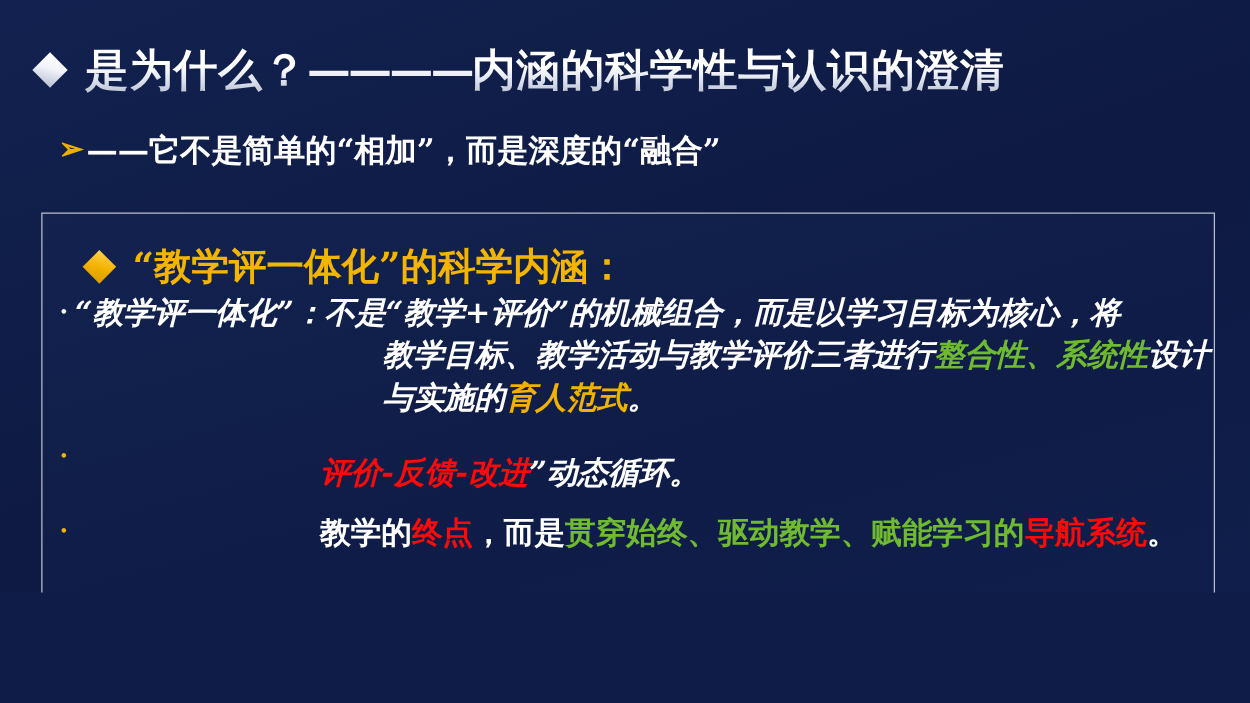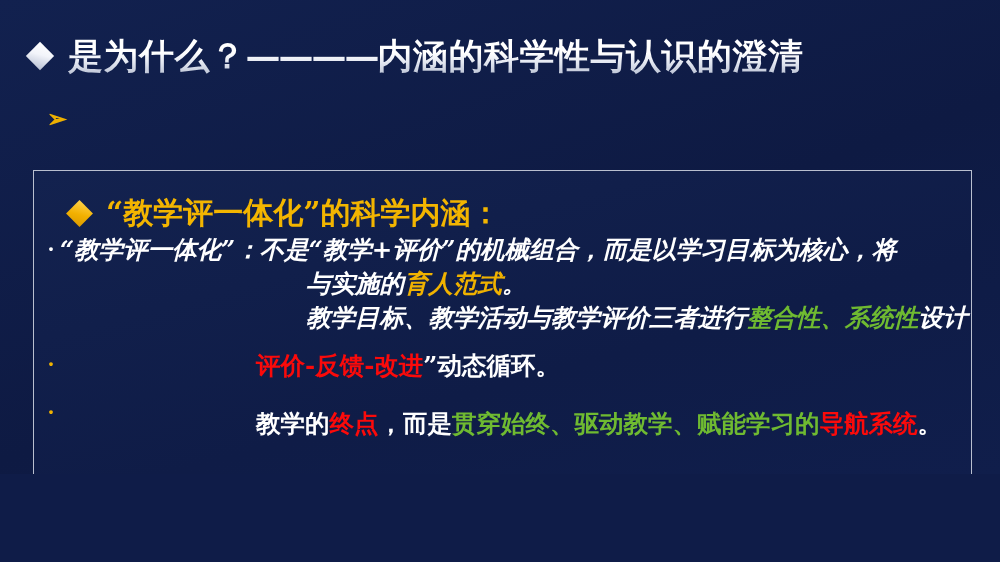--- a/index.html
+++ b/index.html
@@ -139,57 +139,58 @@
     font-size: 20px;
     line-height: 33px;
   }
   .dot-white { color: #ffffff; }
   .dot-gold  { color: #f0b200; }
   .bullet-body { flex: 1 1 auto; }
 
   .bullet-1 .bullet-body { padding-left: 0px; text-indent: 0; font-style: italic; }
   .b1-line1 { display: block; }
   .b1-rest  { display: block; padding-left: 246px; margin-top: 1px; }
-  .b2-rest  { display: block; padding-left: 196px; margin-top: 1px; }
-  .b3-rest  { display: block; padding-left: 196px; margin-top: 11px; }
+  .b2-rest  { display: block; padding-left: 196px; margin-top: 13px; font-style: italic; }
+  .b3-rest  { display: block; padding-left: 196px; margin-top: 1px; }
 
   .bullet-2 { margin-top: 14px; }
   .bullet-3 { margin-top: 14px; }
 
   .nowrap { white-space: nowrap; }
 </style>
 </head>
 <body>
 
 <div class="slide">
 
   <div class="title-row">
     <span class="diamond-white"></span>
     <span class="title-text"><span>是为什么？</span><span class="title-dash">————</span><span>内涵的科学性与认识的澄清</span></span>
   </div>
 
   <div class="subtitle-row">
     <span class="arrow-gold">➢</span>
+    <span class="white">——它不是简单的“相加”，而是深度的“融合”</span>
   </div>
 
   <div class="box">
 
     <div class="box-heading">
       <span class="diamond-gold"></span>
       <span class="box-heading-text">“教学评一体化”的科学内涵：</span>
     </div>
 
     <div class="bullets">
 
       <div class="bullet bullet-1">
         <span class="bullet-dot dot-white">·</span>
         <span class="bullet-body">
           <span class="b1-line1 white nowrap">“教学评一体化”：不是“教学+评价”的机械组合，而是以学习目标为核心，将</span>
+          <span class="b1-rest nowrap"><span class="white">教学目标、教学活动与教学评价三者进行</span><span class="green">整合性、系统性</span><span class="white">设计</span></span>
           <span class="b1-rest nowrap"><span class="white">与实施的</span><span class="gold">育人范式</span><span class="white">。</span></span>
-          <span class="b1-rest nowrap"><span class="white">教学目标、教学活动与教学评价三者进行</span><span class="green">整合性、系统性</span><span class="white">设计</span></span>
         </span>
       </div>
 
       <div class="bullet bullet-2">
         <span class="bullet-dot dot-gold">·</span>
         <span class="bullet-body">
           <span class="b2-rest nowrap"><span class="red">评价-反馈-改进</span><span class="white">”动态循环。</span></span>
         </span>
       </div>
 

